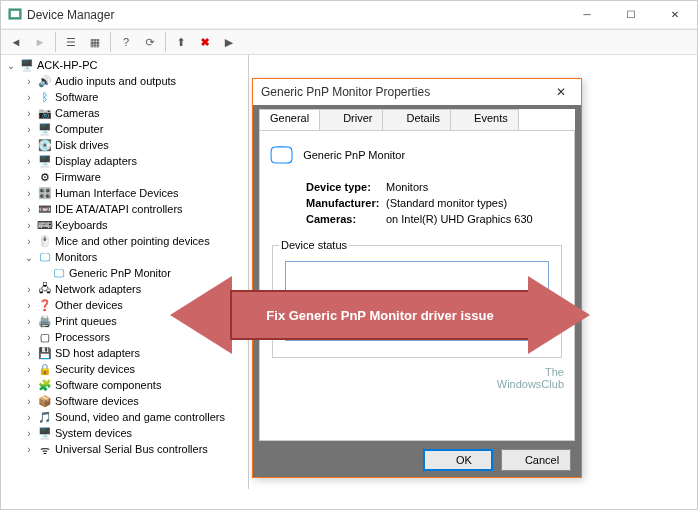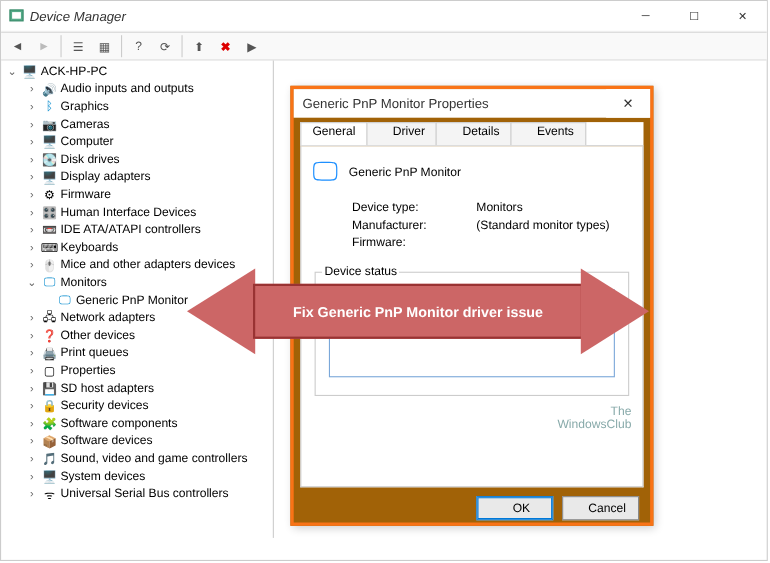--- a/index.html
+++ b/index.html
@@ -1,59 +1,59 @@
 <!DOCTYPE html>
 <html><head>
 <meta charset="utf-8">
 <style>
 * { box-sizing: border-box; font-family: "Segoe UI", Tahoma, sans-serif; }
 body { margin: 0; background: #fff; font-size: 11px; width: 700px; height: 512px; overflow: hidden; position: relative; }
 .window { border: 1px solid #ccc; width: 698px; height: 510px; position: relative; background: #fff; }
 .titlebar { height: 28px; background: #fff; display: flex; align-items: center; border-bottom: 1px solid #eee; }
 .titlebar .icon { width: 20px; display: flex; justify-content: center; margin-left: 4px; }
-.titlebar .title { flex: 1; font-size: 12px; color: #333; padding-left: 2px; font-style: italic; }
+.titlebar .title { flex: 1; font-size: 12px; color: #333; padding-left: 2px; }
 .winbtns { display: flex; }
 .winbtn { width: 44px; height: 28px; display: flex; align-items: center; justify-content: center; font-size: 10px; color: #333; }
 .menubar { height: 20px; display: flex; align-items: center; padding-left: 4px; gap: 12px; font-size: 12px; }
 .menubar span { cursor: default; }
 .toolbar { height: 26px; border-top: 1px solid #ddd; border-bottom: 1px solid #ddd; background: #f9f9f9; display: flex; align-items: center; padding-left: 4px; gap: 2px; }
 .tbtn { width: 22px; height: 22px; display: flex; align-items: center; justify-content: center; font-size: 11px; color: #555; }
 .tsep { width: 1px; height: 20px; background: #ccc; margin: 0 2px; }
 .content { display: flex; height: 434px; }
 .leftpane { width: 248px; border-right: 1px solid #ccc; padding: 2px 0; overflow: hidden; }
 .rightpane { flex: 1; }
 .node { display: flex; align-items: center; height: 16px; padding-left: 4px; gap: 2px; white-space: nowrap; }
 .node .exp { width: 12px; font-size: 10px; color: #666; text-align: center; }
 .node .nicon { width: 16px; height: 16px; display: flex; align-items: center; justify-content: center; font-size: 11px; }
 .node .nlabel { font-size: 11px; }
 .children { padding-left: 18px; }
 .children .node .exp { width: 12px; }
 .child2 { padding-left: 36px; }
 
-.dialog { position: absolute; left: 264px; top: 78px; width: 330px; height: 400px; background: #a16207; border: 3px solid #f97316; box-shadow: 2px 2px 8px rgba(0,0,0,.2); }
+.dialog { position: absolute; left: 252px; top: 78px; width: 330px; height: 400px; background: #737373; border: 1px solid #f97316; box-shadow: 2px 2px 8px rgba(0,0,0,.2); }
 .dlg-title { background: #fff; height: 26px; display: flex; align-items: center; padding-left: 8px; font-size: 12px; color: #333; }
 .dlg-title .dclose { margin-left: auto; width: 40px; height: 26px; background: #fff; display: flex; align-items: center; justify-content: center; font-size: 12px; }
 .tabs { display: flex; background: #fff; height: 22px; border-bottom: 1px solid #ccc; margin: 4px 6px 0 6px; }
 .tab { padding: 2px 10px; font-size: 11px; border: 1px solid #ccc; border-bottom: none; background: #fff; margin-right: -1px; }
 .tab.active { background: #fff; position: relative; z-index: 1; }
 .tab.inactive { background: #f4f4f4; padding-left: 23px; }
 .tabbody { background: #fff; margin: 0 6px; padding: 10px; height: 310px; border: 1px solid #ccc; border-top: none; }
 .devhead { display: flex; align-items: center; gap: 10px; margin-bottom: 12px; }
 .devhead .moni { font-size: 24px; color: #1e90ff; }
 .props { margin-left: 36px; font-size: 11px; }
 .props .row { display: flex; margin-bottom: 4px; }
-.props .pk { width: 113px; }
+.props .pk { width: 80px; font-weight: bold; }
 .status-frame { border: 1px solid #ccc; margin-top: 12px; padding: 0; }
 .status-box { border: 1px solid #7aa7d9; margin: 4px 6px 10px 6px; height: 80px; background: #fff; }
 .watermark { text-align: right; font-size: 11px; color: #8aa; margin-top: 8px; }
 .dlgbtns { display: flex; justify-content: flex-end; gap: 8px; padding: 8px 10px; }
 .dlgbtn { width: 70px; height: 22px; font-size: 11px; border: 1px solid #888; background: #e9e9e9; display: flex; align-items: center; justify-content: center; padding-left: 12px; }
 .dlgbtn.primary { border: 1px solid #0078d7; box-shadow: inset 0 0 0 1px #0078d7; }
 
-.arrow-wrap { position: absolute; left: 170px; top: 244px; width: 420px; height: 78px; pointer-events: none; }
+.arrow-wrap { position: absolute; left: 170px; top: 276px; width: 420px; height: 78px; pointer-events: none; }
 .arrow-body { position: absolute; left: 60px; top: 14px; width: 300px; height: 50px; background: #c66; border: 2px solid #933; display: flex; align-items: center; justify-content: center; color: #fff; font-size: 13px; font-weight: 600; text-align: center; padding: 0 8px; }
 .arrow-head-l { position: absolute; left: 0; top: 0; width: 0; height: 0; border-top: 39px solid transparent; border-bottom: 39px solid transparent; border-right: 62px solid #c66; }
 .arrow-head-l::after { content: ""; position: absolute; left: 2px; top: -37px; width: 0; height: 0; border-top: 37px solid transparent; border-bottom: 37px solid transparent; border-right: 58px solid #933; z-index: -1; }
 .arrow-head-r { position: absolute; right: 0; top: 0; width: 0; height: 0; border-top: 39px solid transparent; border-bottom: 39px solid transparent; border-left: 62px solid #c66; }
 </style>
 </head>
 <body>
 
 <div class="window">
   <div class="titlebar">
@@ -96,21 +96,21 @@
       </div>
       <div class="children">
         <div class="node">
             <span class="exp">›</span>
             <span class="nicon">🔊</span>
             <span class="nlabel">Audio inputs and outputs</span>
           </div>
         <div class="node">
             <span class="exp">›</span>
             <span class="nicon" style="color:#08c">ᛒ</span>
-            <span class="nlabel">Graphics</span>
+            <span class="nlabel">Software</span>
           </div>
         <div class="node">
             <span class="exp">›</span>
             <span class="nicon">📷</span>
             <span class="nlabel">Cameras</span>
           </div>
         <div class="node">
             <span class="exp">›</span>
             <span class="nicon">🖥️</span>
             <span class="nlabel">Computer</span>
@@ -141,21 +141,21 @@
             <span class="nlabel">IDE ATA/ATAPI controllers</span>
           </div>
         <div class="node">
             <span class="exp">›</span>
             <span class="nicon">⌨</span>
             <span class="nlabel">Keyboards</span>
           </div>
         <div class="node">
             <span class="exp">›</span>
             <span class="nicon">🖱️</span>
-            <span class="nlabel">Mice and other adapters devices</span>
+            <span class="nlabel">Mice and other pointing devices</span>
           </div>
         <div class="node">
             <span class="exp">⌄</span>
             <span class="nicon" style="color:#08c">🖵</span>
             <span class="nlabel">Monitors</span>
           </div>
         <div class="node child2" style="padding-left:18px">
             <span class="exp"></span>
             <span class="nicon" style="color:#08c">🖵</span>
             <span class="nlabel">Generic PnP Monitor</span>
@@ -171,21 +171,21 @@
             <span class="nlabel">Other devices</span>
           </div>
         <div class="node">
             <span class="exp">›</span>
             <span class="nicon">🖨️</span>
             <span class="nlabel">Print queues</span>
           </div>
         <div class="node">
             <span class="exp">›</span>
             <span class="nicon">▢</span>
-            <span class="nlabel">Properties</span>
+            <span class="nlabel">Processors</span>
           </div>
         <div class="node">
             <span class="exp">›</span>
             <span class="nicon">💾</span>
             <span class="nlabel">SD host adapters</span>
           </div>
         <div class="node">
             <span class="exp">›</span>
             <span class="nicon">🔒</span>
             <span class="nlabel">Security devices</span>
@@ -240,21 +240,22 @@
     <div class="props">
       <div class="row">
           <span class="pk">Device type:</span>
           <span>Monitors</span>
         </div>
       <div class="row">
           <span class="pk">Manufacturer:</span>
           <span>(Standard monitor types)</span>
         </div>
       <div class="row">
-          <span class="pk">Firmware:</span>
+          <span class="pk">Cameras:</span>
+          <span>on Intel(R) UHD Graphics 630</span>
         </div>
     </div>
     <fieldset class="status-frame" style="border:1px solid #ccc;margin-top:14px;padding:6px">
       <legend style="font-size:11px">Device status</legend>
       <div class="status-box"></div>
     </fieldset>
     <div class="watermark">
       <span>The</span><br>
       <span>WindowsClub</span>
     </div>

